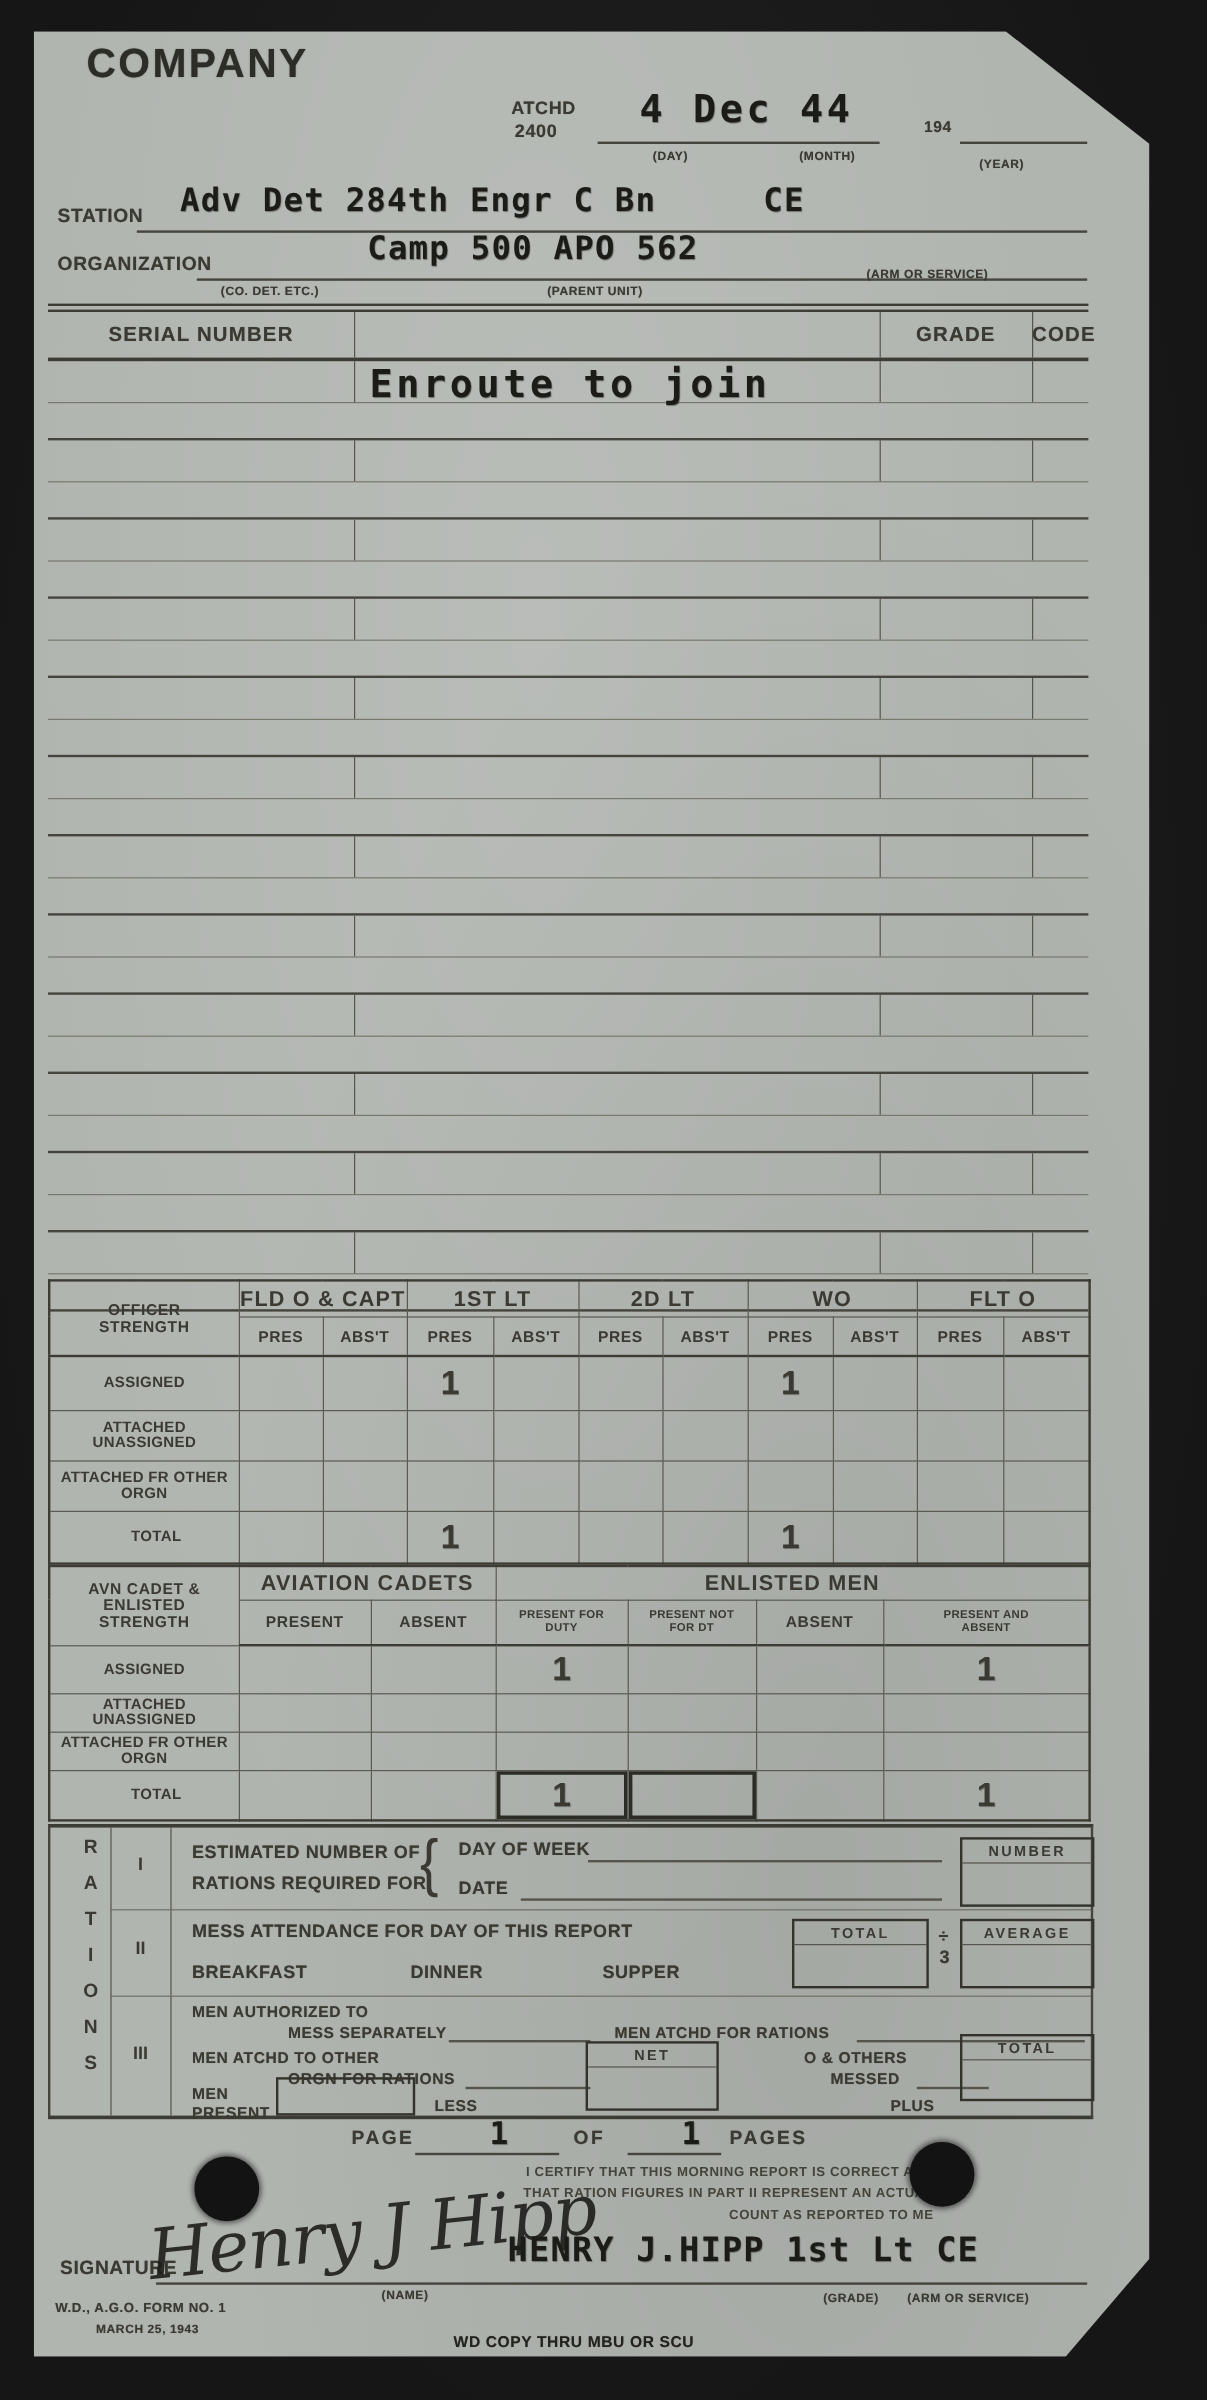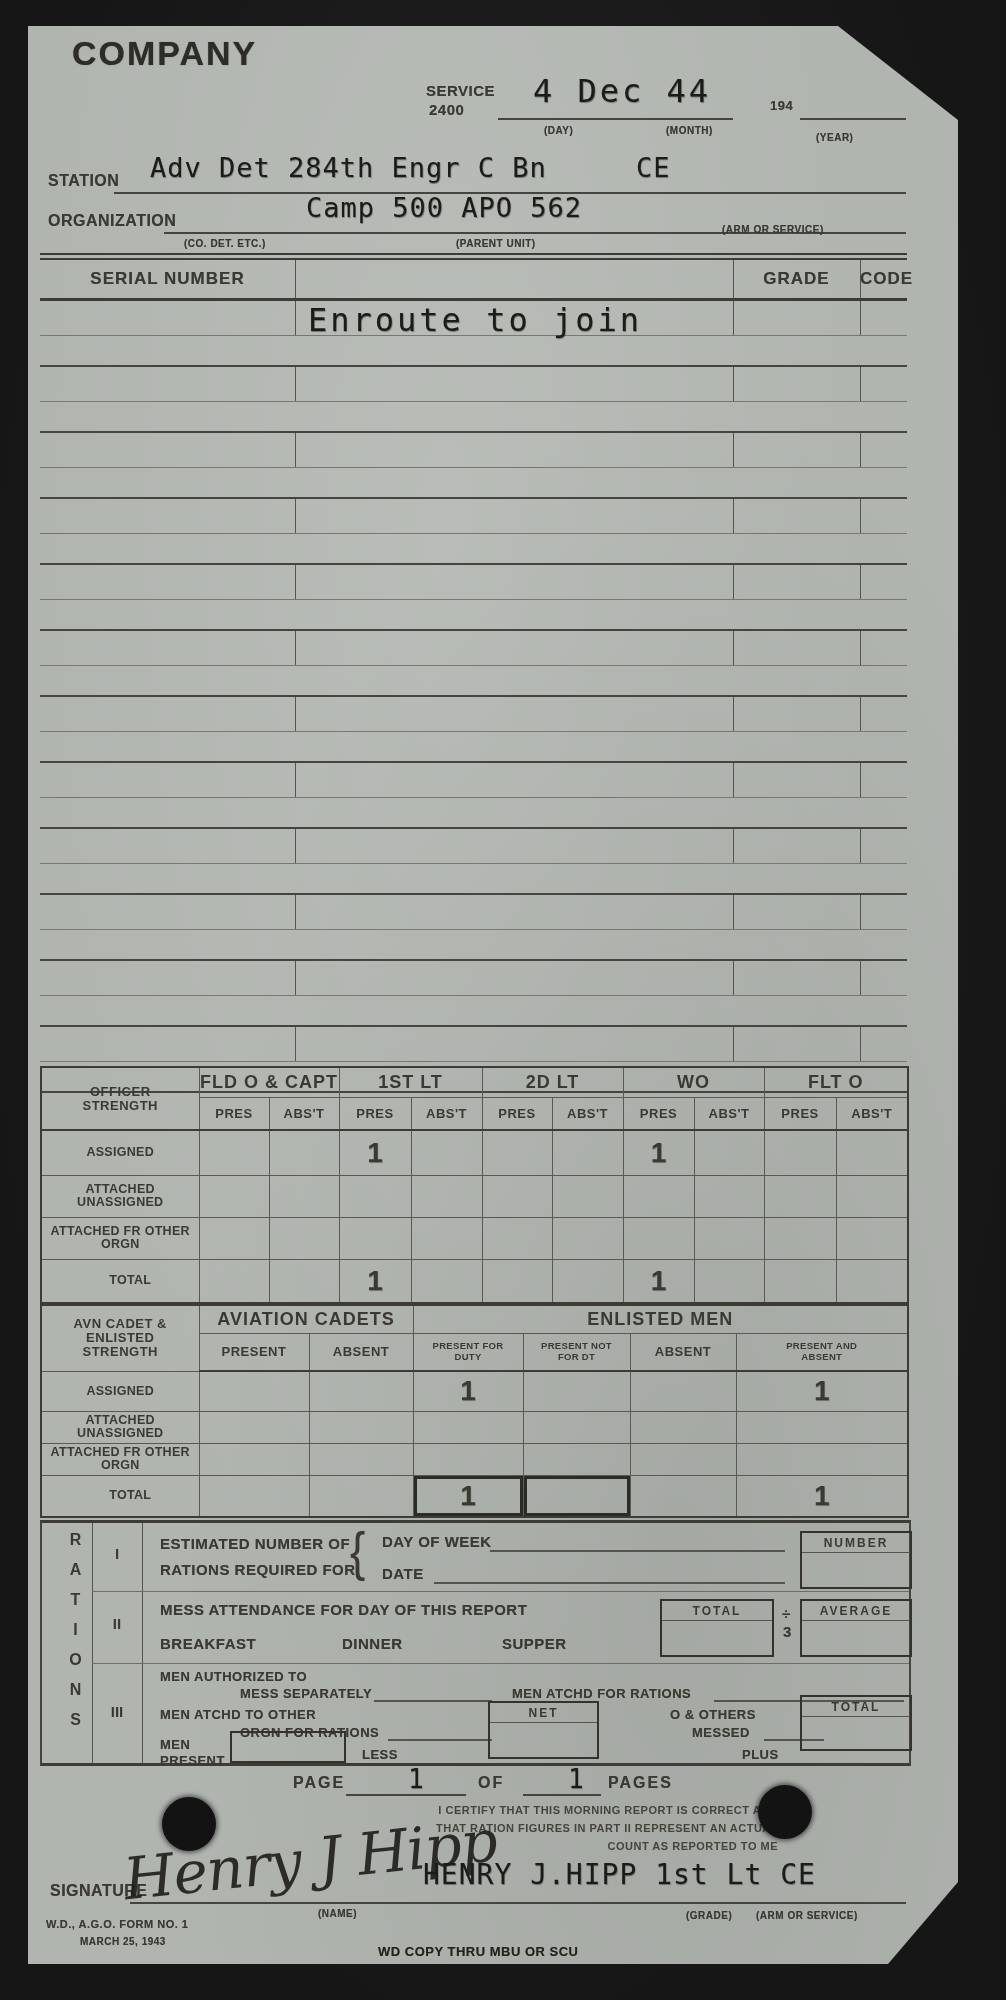--- a/index.html
+++ b/index.html
@@ -14,21 +14,21 @@
          clip-path:polygon(0 0,810px 0,930px 94px,930px 1856px,860px 1938px,0 1938px);
          box-shadow:0 0 30px rgba(0,0,0,.7);}
   .abs{position:absolute;}
   
   .p{color:#3a3a32;font-weight:bold;letter-spacing:.5px;
      text-shadow:0 0 .6px rgba(40,40,30,.5);white-space:nowrap;}
   .p10{font-size:10px;} .p11{font-size:11px;} .p13{font-size:13px;}
   .p15{font-size:15px;} .p16{font-size:16px;}
   .title{font-size:34px;letter-spacing:2px;color:#2d2d27;text-shadow:0 0 1px rgba(30,30,20,.6);}
   
-  .t{font-family:"DejaVu Sans Mono", monospace;color:#1b1b18;font-weight:normal;
+  .t{font-family:"DejaVu Sans Mono", monospace;color:#1b1b18;font-weight:bold;
      text-shadow:.6px .6px .8px rgba(15,15,15,.4);white-space:nowrap;}
   .t27{font-size:27px;letter-spacing:1px;}
   .t32{font-size:32px;letter-spacing:3px;}
   .t28{font-size:28px;letter-spacing:1px;}
   .t26{font-size:26px;letter-spacing:2px;}
   
   .hl{position:absolute;height:2px;background:#45453d;}
   .hl-thin{position:absolute;height:1px;background:#6e6e64;}
   
   .roster{position:absolute;left:12px;top:227px;width:867px;}
@@ -78,21 +78,21 @@
   .script{font-family:"DejaVu Serif", serif;font-style:italic;font-size:58px;color:#1d1d1a;
           transform:rotate(-6deg);letter-spacing:-1px;opacity:.9;white-space:nowrap;}
 </style>
 </head>
 <body>
 
 <div class="paper">
 
   <div class="abs title p" style="left:44px;top:8px;">COMPANY</div>
 
-  <div class="abs p p15" style="left:398px;top:56px;">SERVICE</div>
+  <div class="abs p p15" style="left:398px;top:56px;">ATCHD</div>
   <div class="abs p p15" style="left:401px;top:75px;">2400</div>
 
   <div class="abs t t32" style="left:505px;top:46px;">4 Dec 44</div>
   <div class="hl" style="left:470px;top:92px;width:235px;"></div>
   <div class="abs p p13" style="left:742px;top:72px;">194</div>
   <div class="hl" style="left:772px;top:92px;width:106px;"></div>
   <div class="abs p p10" style="left:516px;top:99px;">(DAY)</div>
   <div class="abs p p10" style="left:638px;top:99px;">(MONTH)</div>
   <div class="abs p p10" style="left:788px;top:106px;">(YEAR)</div>
 

